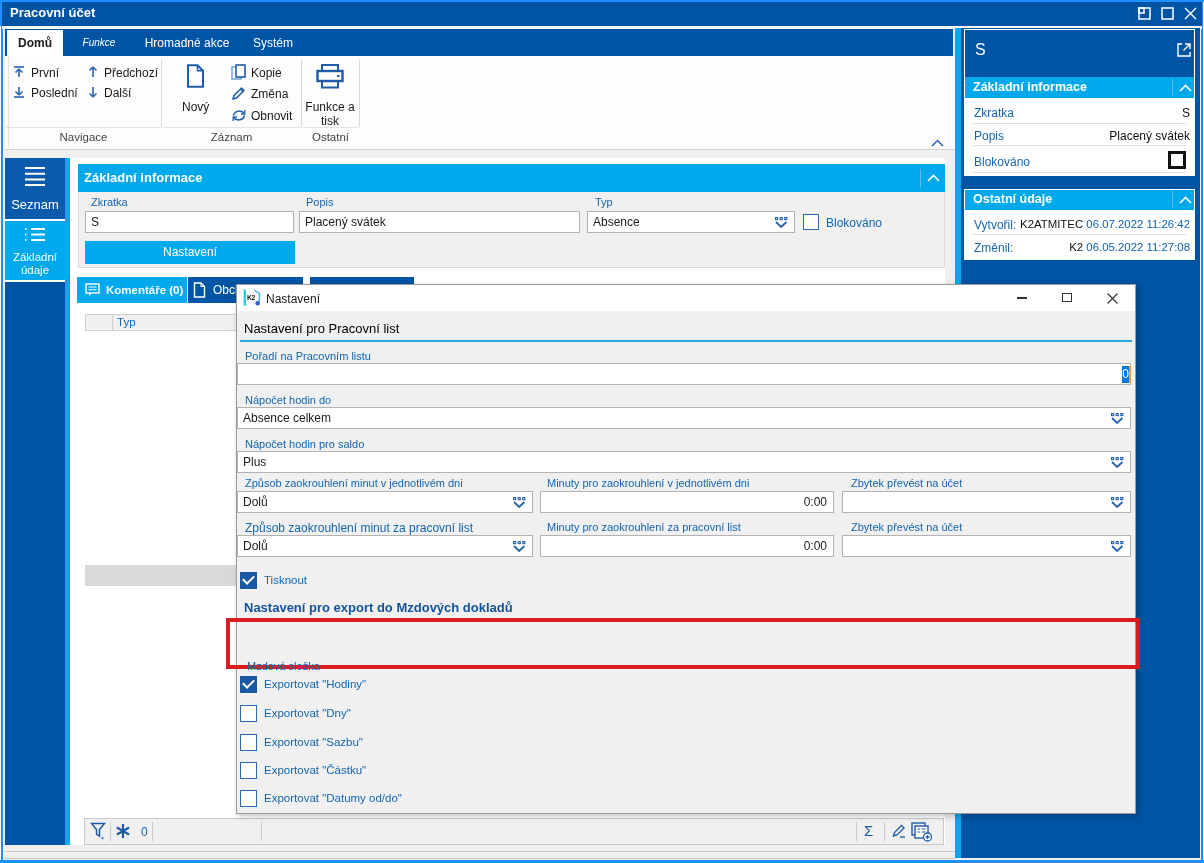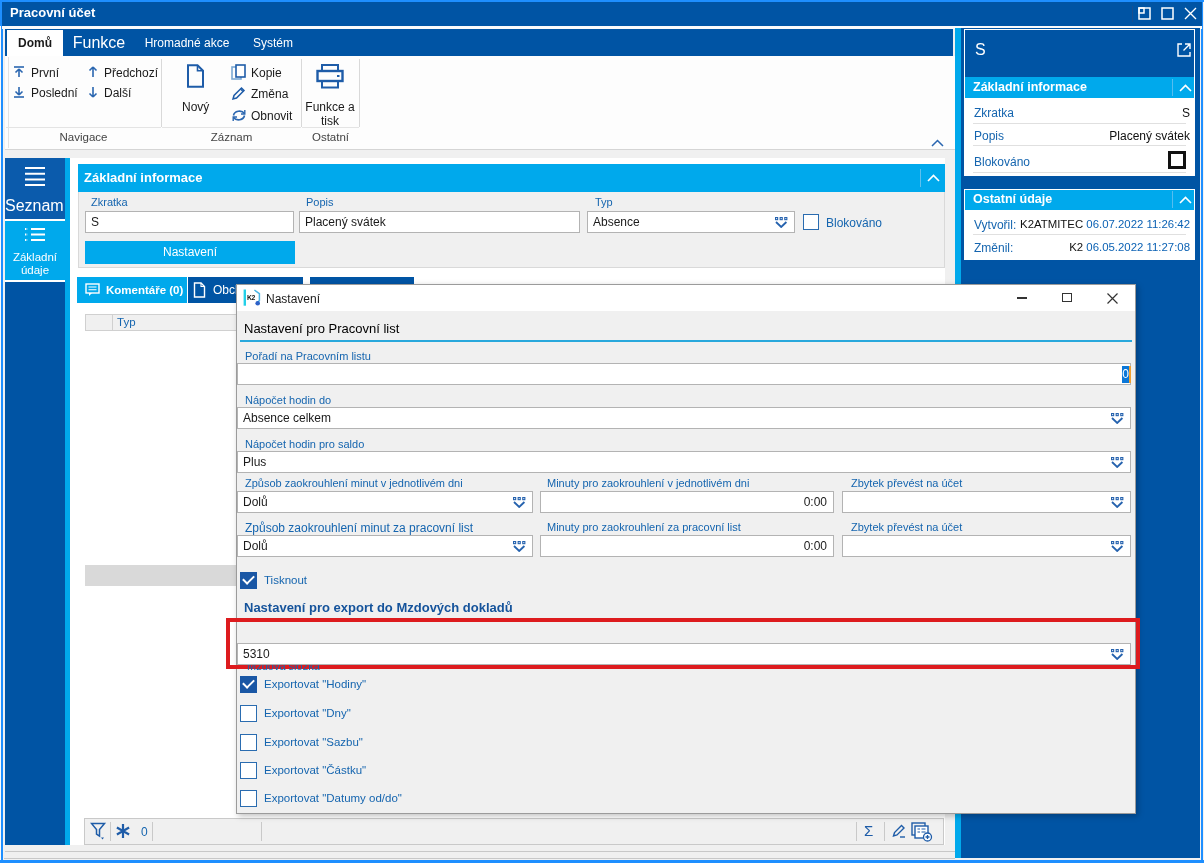--- a/index.html
+++ b/index.html
@@ -52,21 +52,21 @@
     <svg class="abs" style="left:1184px;top:7px;" width="13" height="13" viewBox="0 0 13 13">
       <path d="M1 1 L12 12 M12 1 L1 12" stroke="#fff" stroke-width="1.4"></path>
     </svg>
   </div>
 
   <div class="abs" style="left:4px;top:26px;width:1196px;height:832px;background:#f0f0f0;"></div>
 
   <div class="abs" style="left:2px;top:26px;width:1200px;height:3px;background:#fafafa;"></div>
   <div class="abs" style="left:5px;top:29px;width:948px;height:27px;background:#0054a4;"></div>
   <div class="abs" style="left:7px;top:30px;width:56px;height:26px;background:#fff;color:#1a1a1a;font-weight:bold;font-size:12px;text-align:center;line-height:27px;">Domů</div>
-  <div class="abs" style="left:63px;top:29px;width:72px;height:27px;color:#fff;font-size:16px;text-align:center;line-height:28px;">Funkce</div>
+  <div class="abs" style="left:63px;top:29px;width:72px;height:27px;color:#fff;font-size:10px;text-align:center;line-height:28px;font-style:italic;">Funkce</div>
   <div class="abs" style="left:135px;top:29px;width:104px;height:27px;color:#fff;font-size:12px;text-align:center;line-height:28px;">Hromadné akce</div>
   <div class="abs" style="left:239px;top:29px;width:68px;height:27px;color:#fff;font-size:12px;text-align:center;line-height:28px;">Systém</div>
 
   <div class="abs" style="left:5px;top:56px;width:950px;height:94px;background:#fdfdfd;border-bottom:1px solid #d5d5d5;"></div>
   <div class="abs" style="left:8px;top:57px;width:1px;height:91px;background:#e2e2e2;"></div>
     <div id="ribbon" class="abs" style="left:0;top:0;width:1204px;height:863px;">
 
     <svg class="abs" style="left:12px;top:65px;" width="14" height="14" viewBox="0 0 14 14">
       <path d="M2 2 H12" stroke="#2a66b0" stroke-width="1.6"></path>
         <path d="M7 4 V12 M7 4 L3.5 7.5 M7 4 L10.5 7.5" stroke="#2a66b0" stroke-width="1.6" fill="none"></path>
@@ -134,21 +134,21 @@
   <div class="abs" style="left:65px;top:158px;width:5px;height:687px;background:#00a9ec;"></div>
   <div id="sb1" class="abs" style="left:5px;top:158px;width:60px;height:63px;background:#0b5bac;border-bottom:2px solid #fff;"></div>
   <div id="sb2" class="abs" style="left:5px;top:221px;width:60px;height:61px;background:#00a9ec;border-bottom:2px solid #fff;"></div>
   <svg class="abs" style="left:24px;top:166px;" width="22" height="20" viewBox="0 0 22 20">
     <path d="M1 2 H21 M1 7.7 H21 M1 13.4 H21 M1 19 H21" stroke="#fff" stroke-width="2"></path>
   </svg>
   <svg class="abs" style="left:24px;top:227px;" width="22" height="15" viewBox="0 0 22 15">
     <path d="M7 2 H21 M7 7.5 H21 M7 13 H21" stroke="#fff" stroke-width="2"></path>
     <path d="M1 2 H4 M1 7.5 H4 M1 13 H4" stroke="#fff" stroke-width="2" stroke-dasharray="1.4 1.4"></path>
   </svg>
-  <div class="abs" style="left:5px;top:197px;width:60px;color:#fff;font-size:16px;text-align:left;">Seznam</div>
+  <div class="abs" style="left:5px;top:197px;width:60px;color:#fff;font-size:13px;text-align:center;">Seznam</div>
   <div class="abs" style="left:5px;top:251px;width:60px;color:#fff;font-size:11.5px;text-align:center;line-height:12.5px;">Základní<br>údaje</div>
 
   <div class="abs" style="left:70px;top:158px;width:875px;height:687px;background:#fff;"></div>
 
   <div class="abs" style="left:78px;top:164px;width:867px;height:28px;background:#00a9ec;"></div>
   <div class="abs" style="left:84px;top:170px;color:#fff;font-size:13px;font-weight:bold;">Základní informace</div>
   <div class="abs" style="left:920px;top:169px;width:1px;height:18px;background:#5ec0ee;"></div>
   <svg class="abs" style="left:927px;top:174px;" width="13" height="8" viewBox="0 0 13 8">
       <path d="M1 7 L6.5 1.5 L12 7" stroke="#fff" stroke-width="1.6" fill="none"></path>
     </svg>
@@ -327,23 +327,20 @@
       </svg>
     </div>
 
     <div class="abs cbc" style="left:240px;top:572px;"></div>
     <div class="abs lblue" style="left:264px;top:574px;font-size:11.5px;">Tisknout</div>
 
     <div class="abs" style="left:244px;top:600px;font-size:13px;font-weight:bold;color:#15539b;">Nastavení pro export do Mzdových dokladů</div>
 
     <div class="abs" style="left:226px;top:618px;width:914px;height:51px;border:4px solid #dd1b1e;"></div>
     <div class="abs lblue" style="left:247px;top:660px;font-size:11px;text-align:right;">Mzdová složka</div>
-    <div class="abs combo" style="left:237px;top:643px;width:894px;height:22px;">5310<svg class="cbt" width="13" height="11" viewBox="0 0 13 11">
-        <use href="#combo-ic"></use>
-      </svg></div>
 
     <div class="abs cbc" style="left:240px;top:676px;"></div>
     <div class="abs lblue" style="left:264px;top:678px;font-size:11.5px;">Exportovat "Hodiny"</div>
     <div class="abs cbu" style="left:240px;top:705px;"></div>
     <div class="abs lblue" style="left:264px;top:707px;font-size:11.5px;">Exportovat "Dny"</div>
     <div class="abs cbu" style="left:240px;top:734px;"></div>
     <div class="abs lblue" style="left:264px;top:736px;font-size:11.5px;">Exportovat "Sazbu"</div>
     <div class="abs cbu" style="left:240px;top:762px;"></div>
     <div class="abs lblue" style="left:264px;top:764px;font-size:11.5px;">Exportovat "Částku"</div>
     <div class="abs cbu" style="left:240px;top:790px;"></div>

